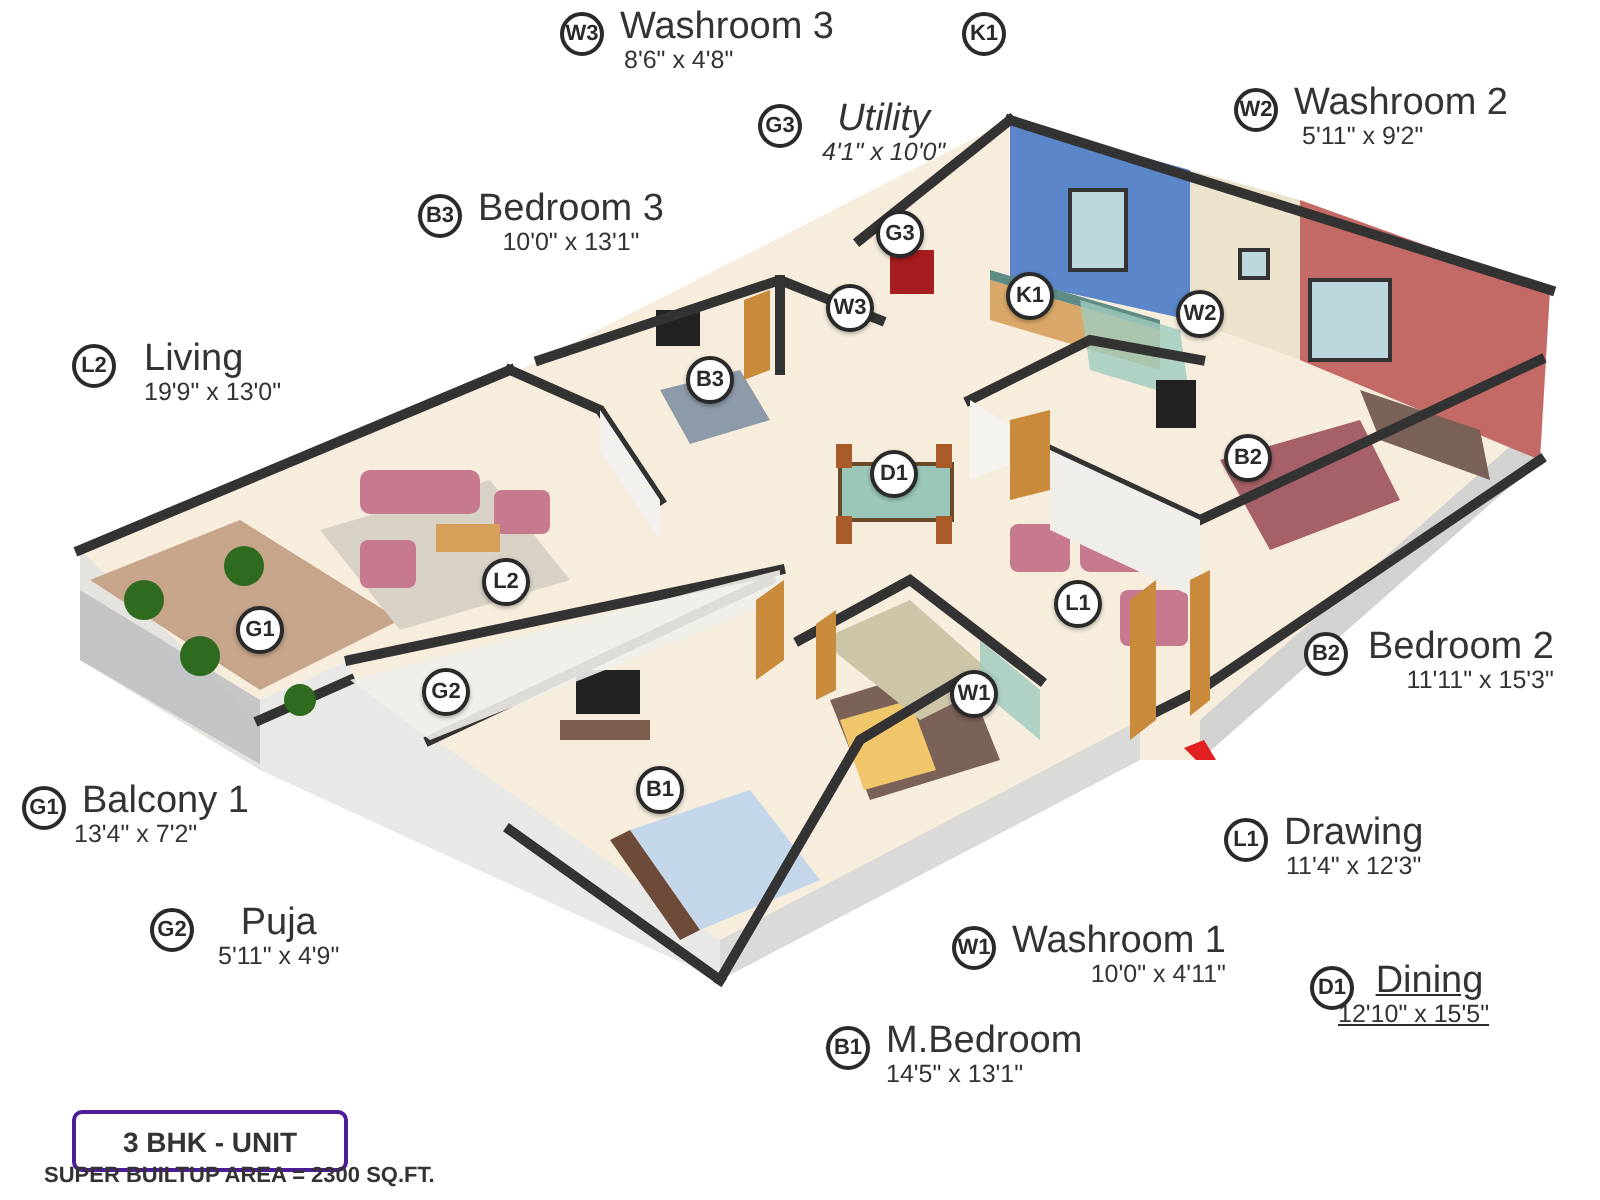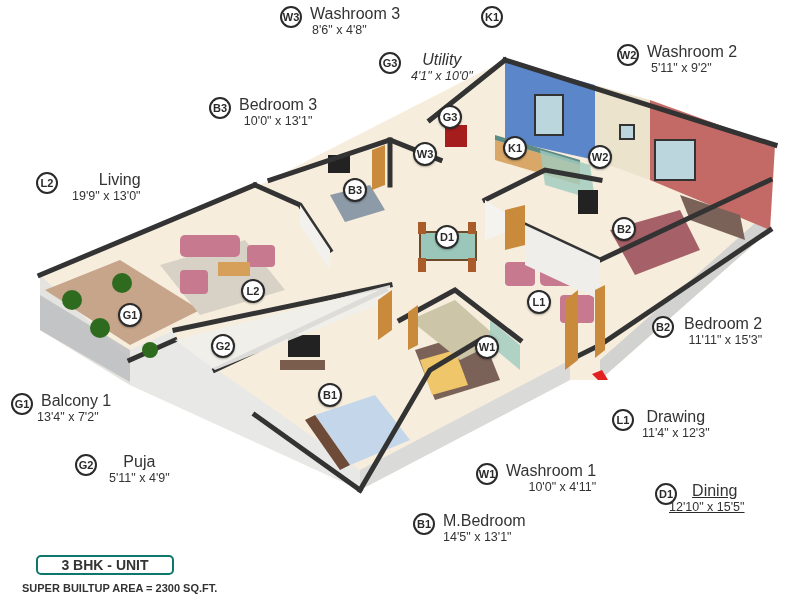--- a/index.html
+++ b/index.html
@@ -8,33 +8,33 @@
 
   #plan { position: absolute; left: 0; top: 0; width: 800px; height: 600px; }
 
   .callout { position: absolute; display: flex; align-items: flex-start; }
   .badge {
     width: 22px; height: 22px; border: 2px solid #2a2a2a; border-radius: 50%;
     background: #fff; font: bold 11px "Liberation Sans", sans-serif; color: #2a2a2a;
     display: flex; align-items: center; justify-content: center; flex: 0 0 auto;
   }
   .callout .txt { margin-left: 8px; line-height: 16px; }
-  .callout .name { font-size: 16px; color: #333; display: block; }
+  .callout .name { font-size: 19px; color: #333; display: block; }
   .callout .dim { font-size: 12.5px; color: #333; display: block; }
 
   .plan-badge {
     position: absolute; width: 24px; height: 24px; border: 2px solid #2a2a2a; border-radius: 50%;
     background: #fff; font: bold 11px "Liberation Sans", sans-serif; color: #2a2a2a;
     display: flex; align-items: center; justify-content: center;
     box-shadow: 0 1px 2px rgba(0,0,0,0.3);
   }
 
   #unit-box {
-    position: absolute; left: 36px; top: 555px; width: 138px; height: 20px;
-    border: 2px solid #0f766e; border-radius: 5px;
+    position: absolute; left: 36px; top: 555px; width: 138px; height: 31px;
+    border: 2px solid #4c1d95; border-radius: 5px;
     font: bold 14px "Liberation Sans", sans-serif; color: #333;
     display: flex; align-items: center; justify-content: center;
   }
   #area-line {
     position: absolute; left: 22px; top: 582px;
     font: bold 11px "Liberation Sans", sans-serif; color: #333; white-space: nowrap;
   }
 </style>
 </head>
 <body>
@@ -192,21 +192,21 @@
 <div class="callout" style="left:209px;top:97px;">
   <div class="badge">B3</div>
   <div class="txt" style="text-align:center;">
       <span class="name">Bedroom 3</span>
       <span class="dim">10'0" x 13'1"</span>
     </div>
 </div>
 
 <div class="callout" style="left:36px;top:172px;">
   <div class="badge">L2</div>
-  <div class="txt" style="text-align:right;margin-left:14px;">
+  <div class="txt" style="text-align:left;margin-left:14px;">
       <span class="name">Living</span>
       <span class="dim">19'9" x 13'0"</span>
     </div>
 </div>
 
 <div class="callout" style="left:652px;top:316px;">
   <div class="badge">B2</div>
   <div class="txt" style="text-align:right;margin-left:10px;">
       <span class="name">Bedroom 2</span>
       <span class="dim">11'11" x 15'3"</span>

